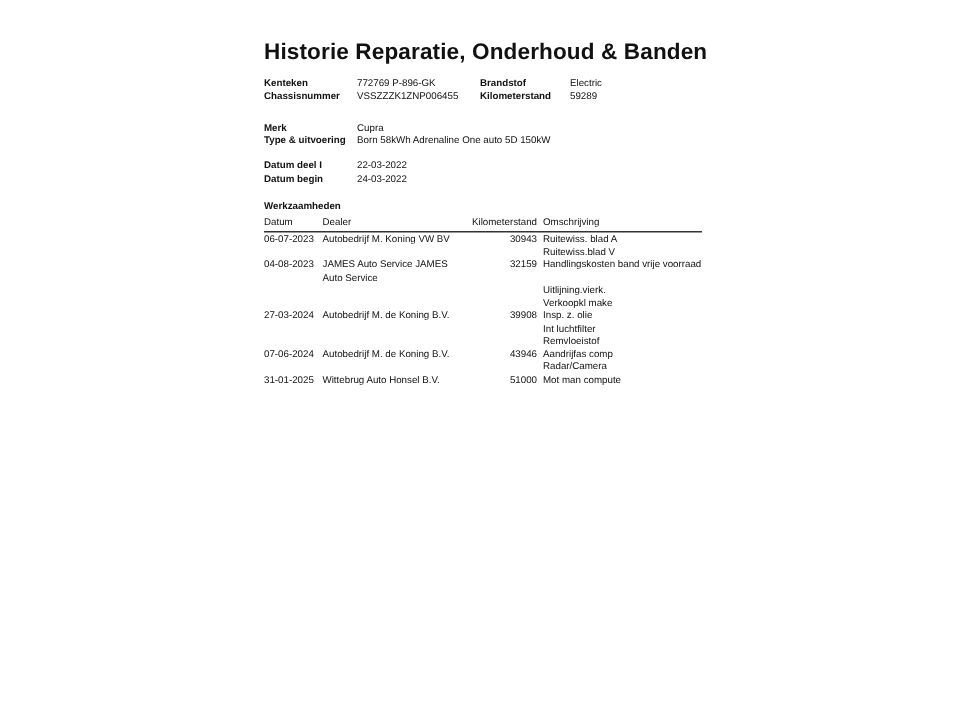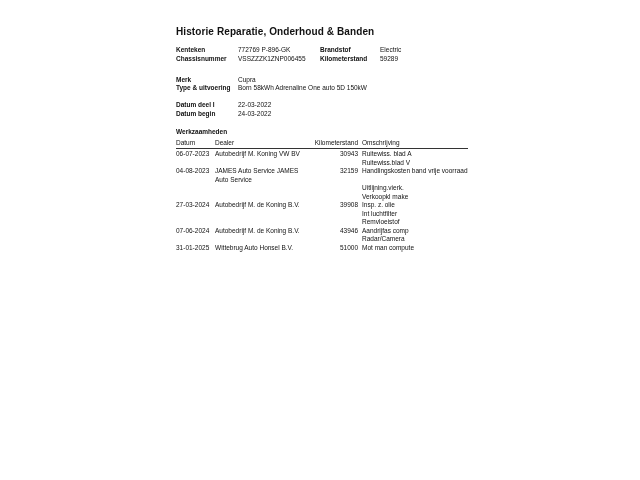--- a/index.html
+++ b/index.html
@@ -9,21 +9,21 @@
     font-family: "Liberation Sans", "DejaVu Sans", sans-serif;
     color: #111111;
     overflow: hidden;
   }
   .doc {
     position: absolute;
     left: 176px; top: 26px;
     width: 292px;
   }
   .title {
-    font-size: 10px;
+    font-size: 15px;
     font-weight: bold;
     letter-spacing: 0.1px;
     margin-bottom: 9px;
     white-space: nowrap;
   }
   .lbl { font-weight: bold; white-space: nowrap; }
   .val { white-space: nowrap; }
 
   .grid-4 {
     display: grid;

